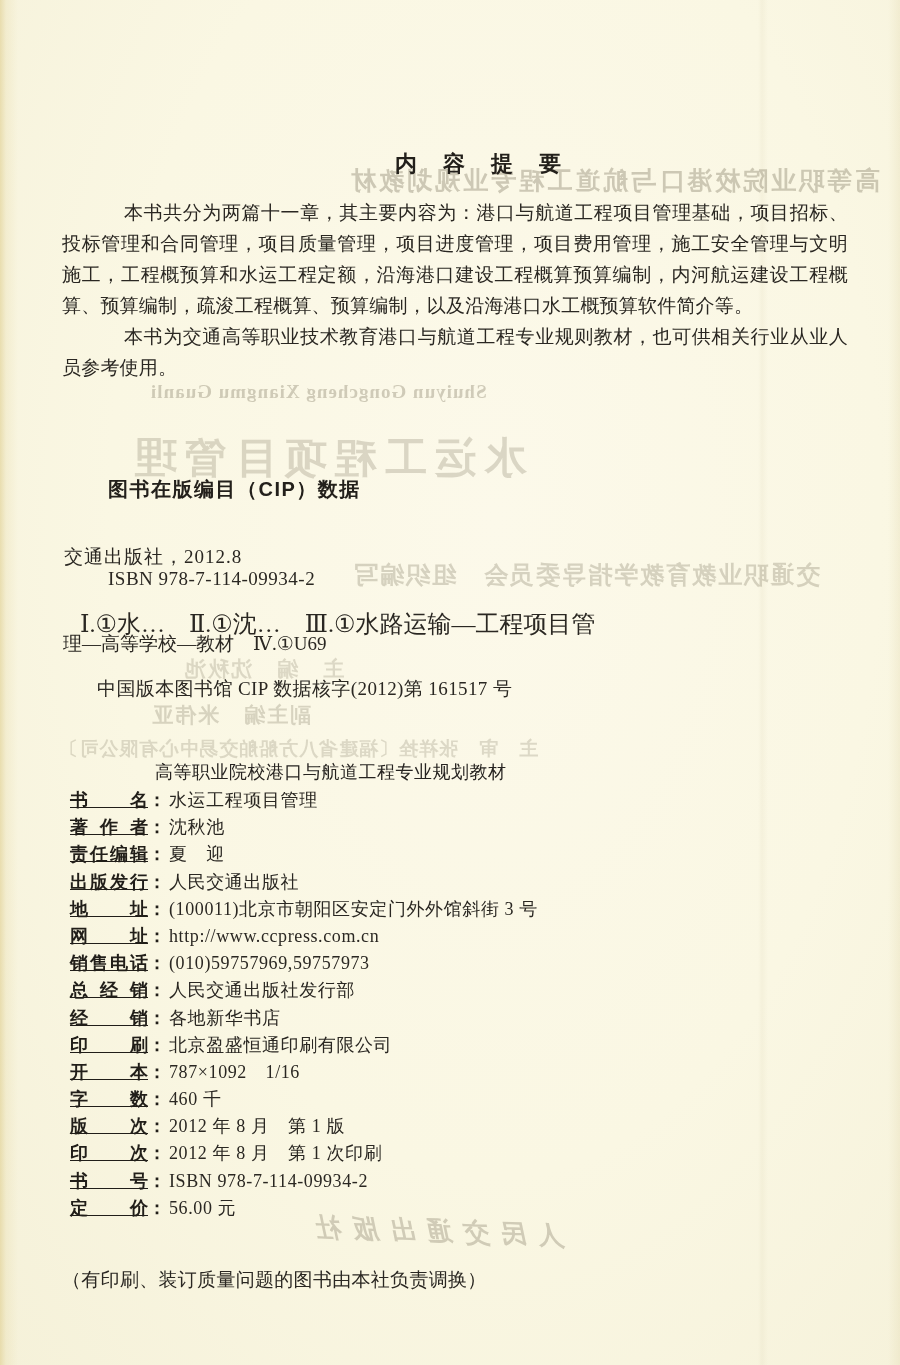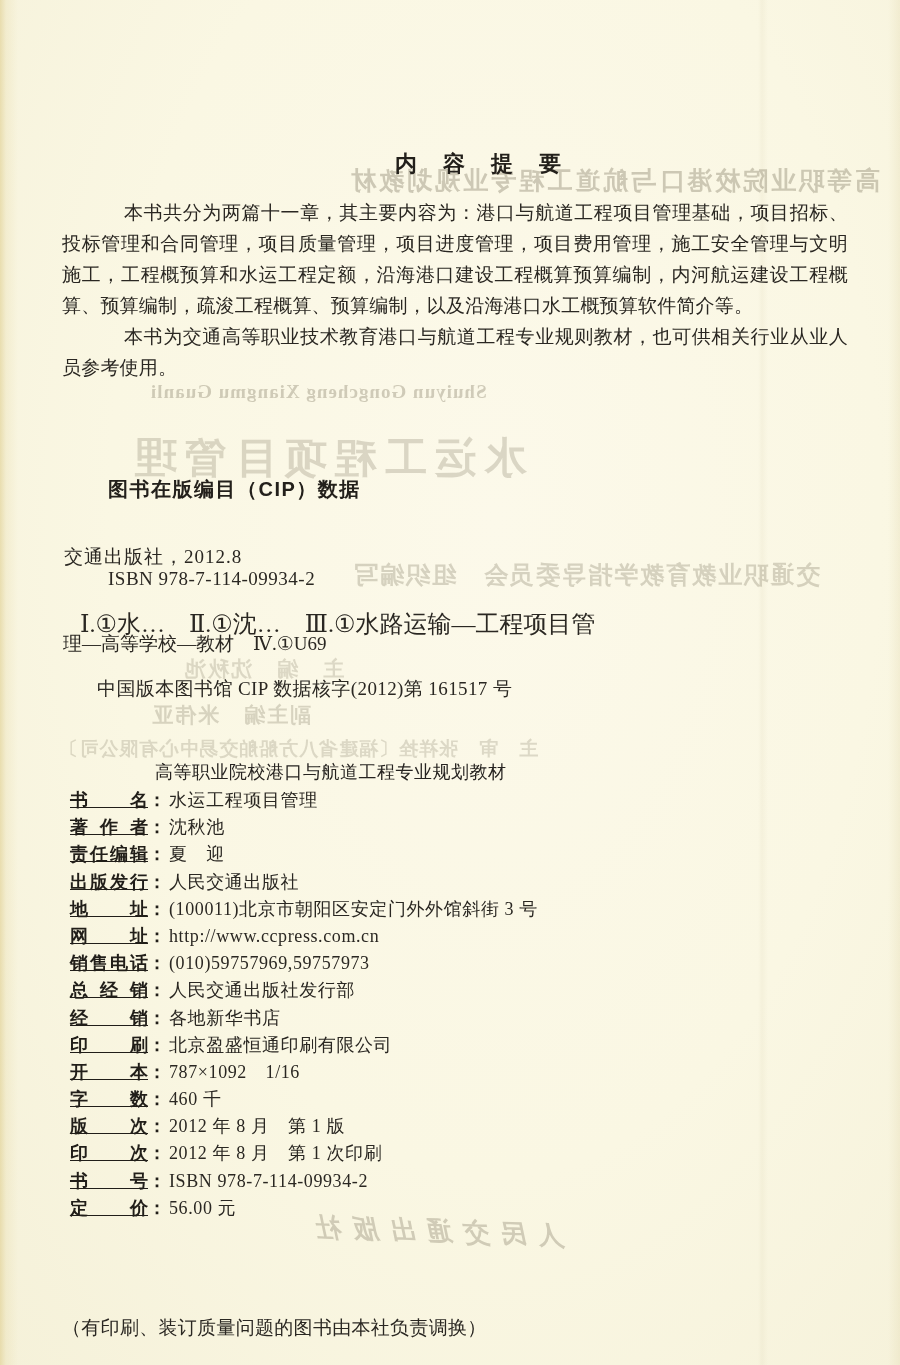--- a/index.html
+++ b/index.html
@@ -55,21 +55,21 @@
   .info-list{position:absolute;left:70px;top:787px;width:780px;font-size:18px;}
   .row{height:27.2px;line-height:27.2px;white-space:nowrap;}
   .lbl{
     display:inline-block;width:78px;vertical-align:top;
     font-family:"Liberation Sans","DejaVu Sans",sans-serif;
     font-weight:bold;color:#211e19;
     text-align:justify;text-align-last:justify;text-decoration:underline;
   }
   .colon{font-family:"Liberation Sans","DejaVu Sans",sans-serif;font-weight:bold;color:#211e19;margin-right:3px;}
   .val{letter-spacing:.6px;}
-  .note{left:62px;top:1315px;font-size:19px;letter-spacing:.3px;}
+  .note{left:62px;top:1267px;font-size:19px;letter-spacing:.3px;}
 </style>
 </head>
 <body>
 
 <div class="page">
 
   <div class="ghost sans g-series">高等职业院校港口与航道工程专业规划教材</div>
   <div class="ghost g-pinyin">Shuiyun Gongcheng Xiangmu Guanli</div>
   <div class="ghost g-title">水运工程项目管理</div>
   <div class="ghost sans g-committee">交通职业教育教学指导委员会　组织编写</div>

